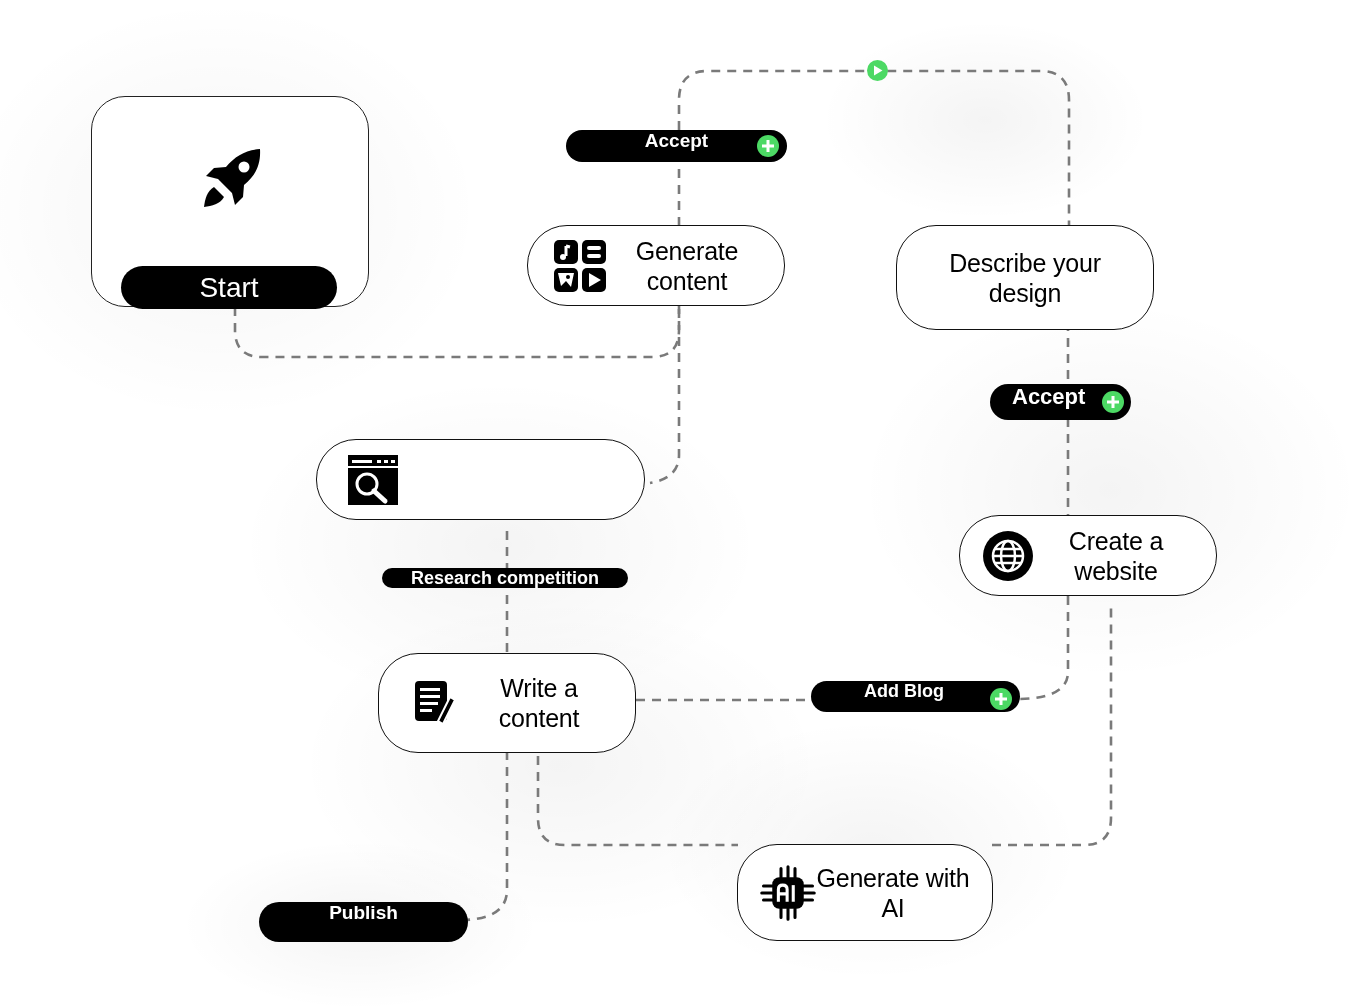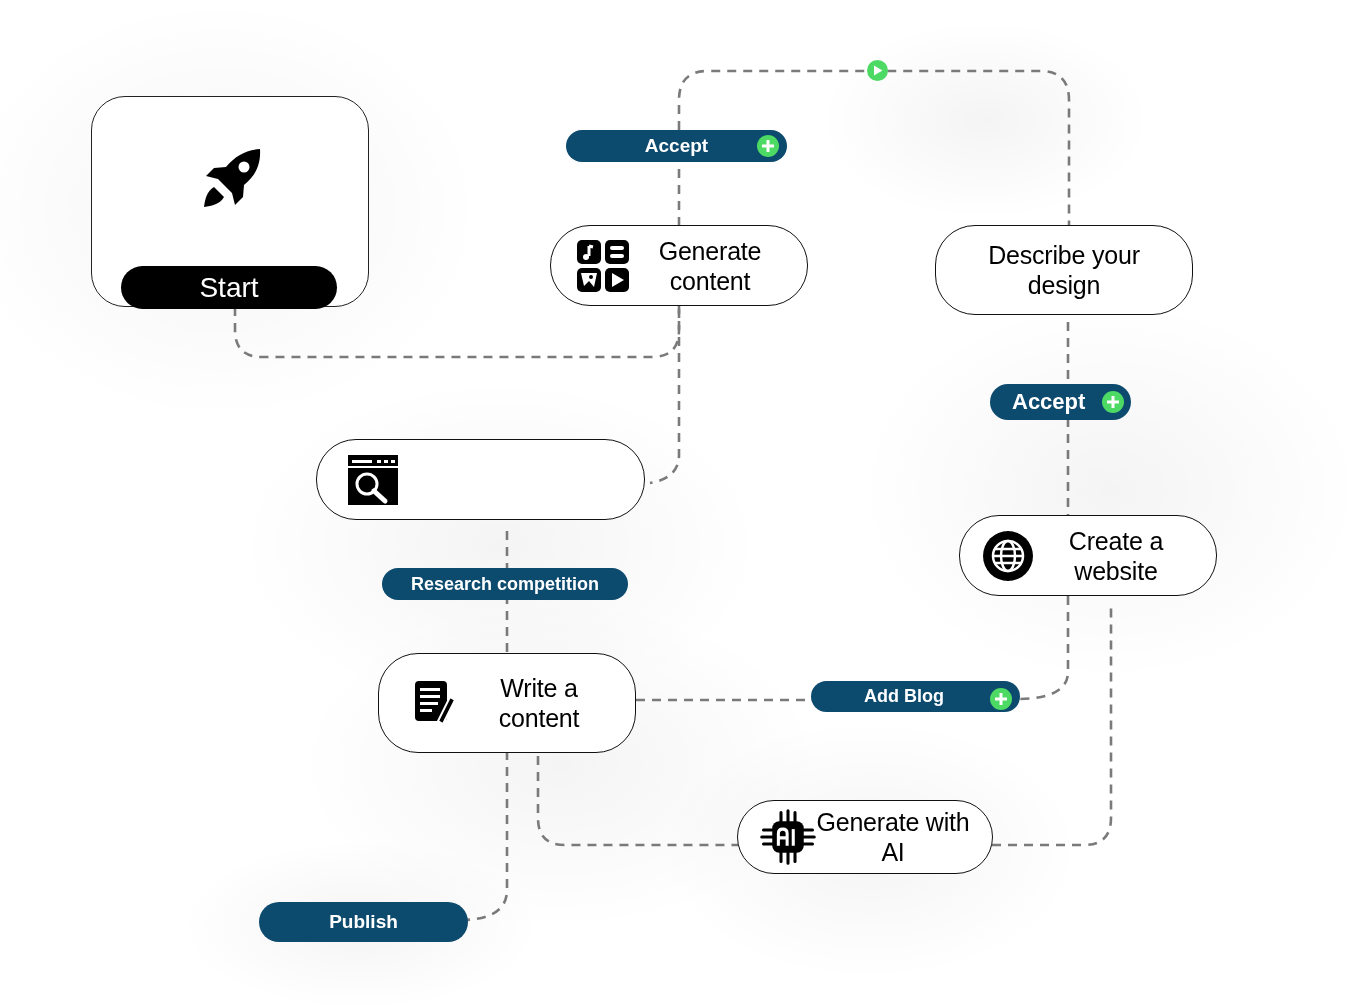--- a/index.html
+++ b/index.html
@@ -24,22 +24,22 @@
 
   .start-card {
     position: absolute; left: 91px; top: 96px; width: 278px; height: 211px; box-sizing: border-box;
     border: 1.3px solid #222; border-radius: 34px; background: #fff;
   }
   .start-btn {
     position: absolute; left: 29px; top: 148px; width: 216px; height: 43px; border-radius: 22px;
     background: #000; color: #fff; font-size: 28px; line-height: 43px; text-align: center; cursor: pointer; margin-top: 21px;
   }
   .pill {
-    position: absolute; background: #0c4a6e; color: #fff; border-radius: 20px;
-    display: flex; align-items: center; justify-content: center; box-sizing: border-box; cursor: pointer;
+    position: absolute; background: #000000; color: #fff; border-radius: 20px;
+    display: flex; align-items: flex-start; justify-content: center; box-sizing: border-box; cursor: pointer;
     font-weight: bold;
   }
   .pill .plus {
     position: absolute; width: 22px; height: 22px; border-radius: 50%; background: #4cd964;
     display: flex; align-items: center; justify-content: center;
   }
   .play-dot {
     position: absolute; left: 867px; top: 60px; width: 21px; height: 21px; border-radius: 50%;
     background: #4cd964; display: flex; align-items: center; justify-content: center; cursor: pointer;
   }
@@ -72,40 +72,40 @@
   <div style="position:absolute;left:110px;top:50px;width:62px;height:62px;">
     <svg width="62" height="62" viewBox="0 0 62 62">
       <path d="M58 2 C44 3 33 9 24 20 L12 21 L4 29 L16 32 L30 46 L33 58 L41 50 L42 38 C53 29 59 18 58 2 Z" fill="#000"></path>
       <circle cx="42" cy="20" r="5.5" fill="#fff"></circle>
       <path d="M12 40 C5 44 3 52 2 60 C10 59 18 57 22 50 Z" fill="#000"></path>
     </svg>
   </div>
   <div class="start-btn">Start</div>
 </div>
 
-<div class="node" style="left:550px;top:225px;width:258px;height:81px;padding-left:24px;padding-right:18px;">
+<div class="node" style="left:527px;top:225px;width:258px;height:81px;padding-left:24px;padding-right:18px;">
   <span class="icon">
     <svg width="54" height="54" viewBox="0 0 54 54">
       <rect x="1" y="1" width="24" height="24" rx="5" fill="#000"></rect>
       <rect x="29" y="1" width="24" height="24" rx="5" fill="#000"></rect>
       <rect x="1" y="29" width="24" height="24" rx="5" fill="#000"></rect>
       <rect x="29" y="29" width="24" height="24" rx="5" fill="#000"></rect>
       <path d="M13 7 V17 M13 7 L17 8" stroke="#fff" stroke-width="3" fill="none"></path>
       <circle cx="10" cy="18" r="3" fill="#fff"></circle>
       <rect x="34" y="7" width="14" height="4" rx="2" fill="#fff"></rect>
       <rect x="34" y="15" width="14" height="4" rx="2" fill="#fff"></rect>
       <path d="M5 34 L21 34 L18 48 L13 42 L8 47 Z" fill="#fff"></path>
       <circle cx="15" cy="38" r="2" fill="#000"></circle>
       <path d="M36 34 L48 41 L36 48 Z" fill="#fff"></path>
     </svg>
   </span>
   <span class="label">Generate content</span>
 </div>
 
-<div class="node" style="left:935px;top:225px;width:258px;height:90px;padding:12px 30px;">
+<div class="node" style="left:896px;top:225px;width:258px;height:105px;padding:12px 30px;">
   <span class="label">Describe your design</span>
 </div>
 
 <div class="node" style="left:316px;top:439px;width:329px;height:81px;padding-left:28px;padding-right:34px;">
   <span class="icon">
     <svg width="52" height="52" viewBox="0 0 52 52">
       <rect x="1" y="1" width="50" height="50" fill="#000"></rect>
       <rect x="5" y="6" width="20" height="3" fill="#fff"></rect>
       <rect x="30" y="6" width="4" height="3" fill="#fff"></rect>
       <rect x="37" y="6" width="4" height="3" fill="#fff"></rect>
@@ -136,21 +136,21 @@
     <svg width="52" height="52" viewBox="0 0 52 52">
       <circle cx="26" cy="26" r="25" fill="#000"></circle>
       <circle cx="26" cy="26" r="15" fill="none" stroke="#fff" stroke-width="2.5"></circle>
       <ellipse cx="26" cy="26" rx="7" ry="15" fill="none" stroke="#fff" stroke-width="2.5"></ellipse>
       <path d="M11 26 H41 M13 19 H39 M13 33 H39" stroke="#fff" stroke-width="2.5"></path>
     </svg>
   </span>
   <span class="label">Create a website</span>
 </div>
 
-<div class="node" style="left:737px;top:800px;width:256px;height:74px;padding-left:22px;padding-right:22px;">
+<div class="node" style="left:737px;top:844px;width:256px;height:97px;padding-left:22px;padding-right:22px;">
   <span class="icon">
     <svg width="64" height="64" viewBox="0 0 64 64">
       <rect x="14" y="14" width="36" height="36" rx="8" fill="#000"></rect>
       <g stroke="#000" stroke-width="3.5" stroke-linecap="round">
         <path d="M24 4 V14 M32 2 V14 M40 4 V14"></path>
         <path d="M24 50 V60 M32 50 V62 M40 50 V60"></path>
         <path d="M4 24 H14 M2 32 H14 M4 40 H14"></path>
         <path d="M50 24 H60 M50 32 H62 M50 40 H60"></path>
       </g>
       <path d="M21 42 V28 Q21 23 26 23 Q31 23 31 28 V42 M21 33 H31" stroke="#fff" stroke-width="3.5" fill="none"></path>
@@ -171,21 +171,21 @@
 
 <div class="pill" style="left:990px;top:384px;width:141px;height:36px;font-size:22px;justify-content:flex-start;padding-left:22px;">
   <span>Accept</span>
   <span class="plus" style="right:7px;top:7px;">
     <svg width="14" height="14" viewBox="0 0 14 14">
         <path d="M7 1 V13 M1 7 H13" stroke="#fff" stroke-width="3"></path>
       </svg>
   </span>
 </div>
 
-<div class="pill" style="left:382px;top:568px;width:246px;height:32px;font-size:18px;">
+<div class="pill" style="left:382px;top:568px;width:246px;height:20px;font-size:18px;">
   <span>Research competition</span>
 </div>
 
 <div class="pill" style="left:811px;top:681px;width:209px;height:31px;font-size:18px;justify-content:flex-start;padding-left:53px;">
   <span>Add Blog</span>
   <span class="plus" style="right:8px;top:7px;">
     <svg width="14" height="14" viewBox="0 0 14 14">
         <path d="M7 1 V13 M1 7 H13" stroke="#fff" stroke-width="3"></path>
       </svg>
   </span>

